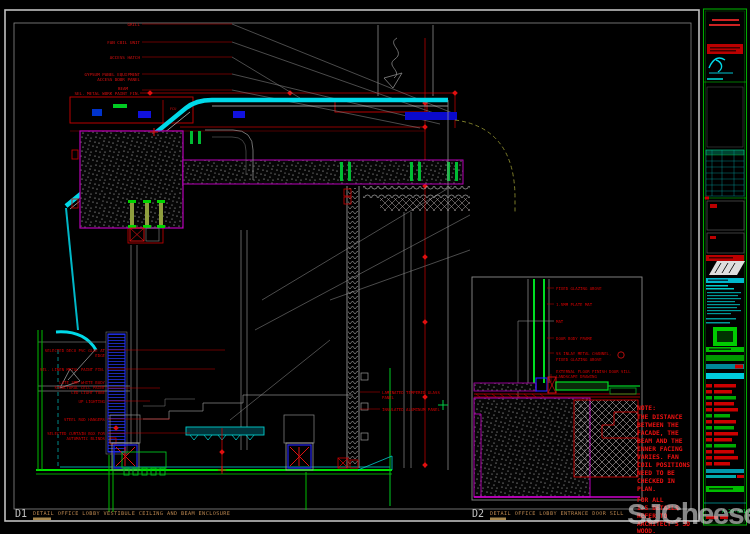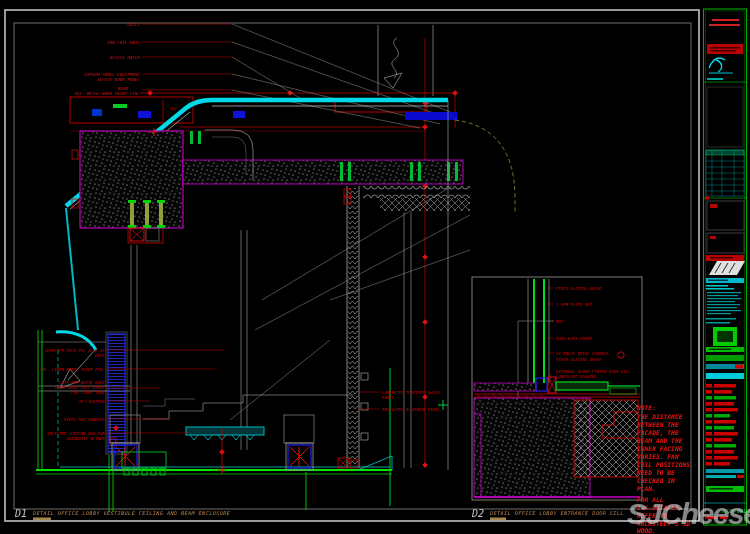--- a/index.html
+++ b/index.html
@@ -1,17 +1,17 @@
 <!DOCTYPE html>
 <html><head>
 <meta charset="utf-8">
 <style>
   html,body{margin:0;padding:0;background:#000;}
   .stage{position:relative;width:750px;height:534px;background:#000;overflow:hidden;
-         font-family:"DejaVu Sans Mono",monospace;font-style:italic;}
+         font-family:"DejaVu Sans Mono",monospace;}
   svg{display:block}
   text{font-family:"DejaVu Sans Mono",monospace;}
   .wm{font-family:"Liberation Sans",sans-serif;font-weight:bold;}
 </style>
 </head>
 <body>
 
 <div class="stage">
 <svg width="750" height="534" viewBox="0 0 750 534">
   <defs>

